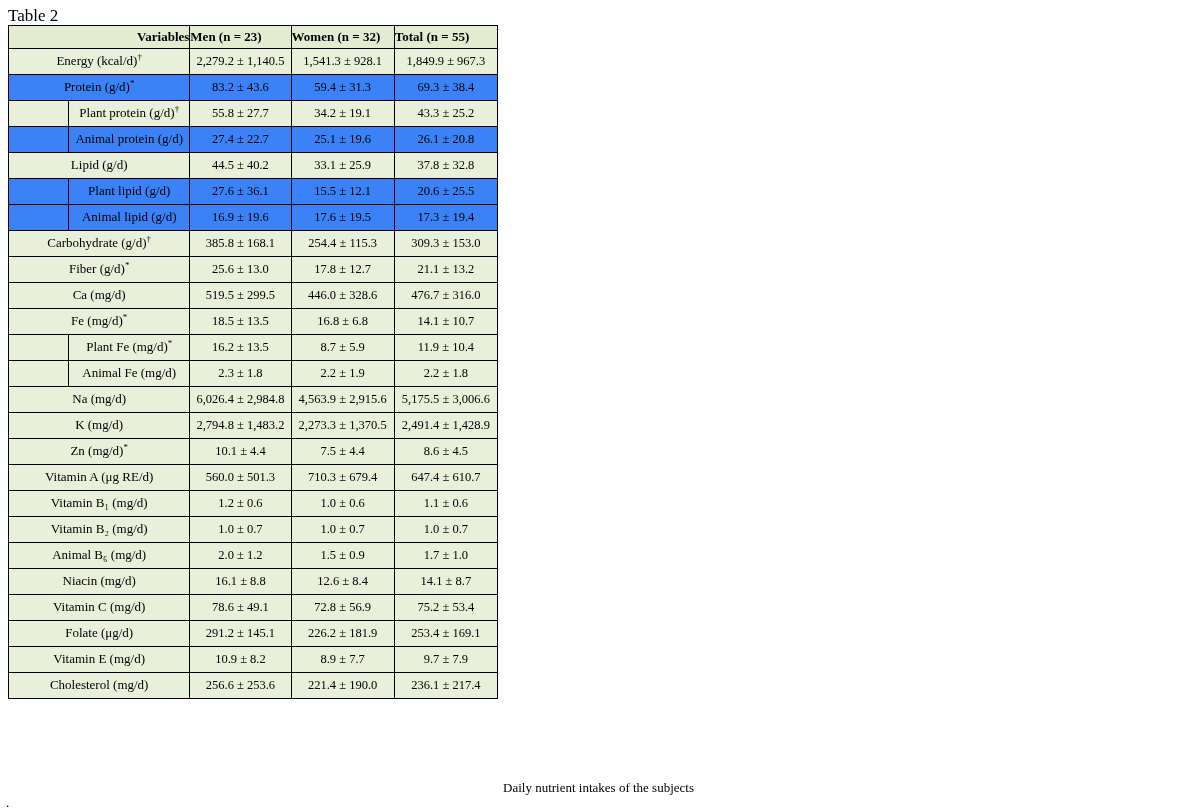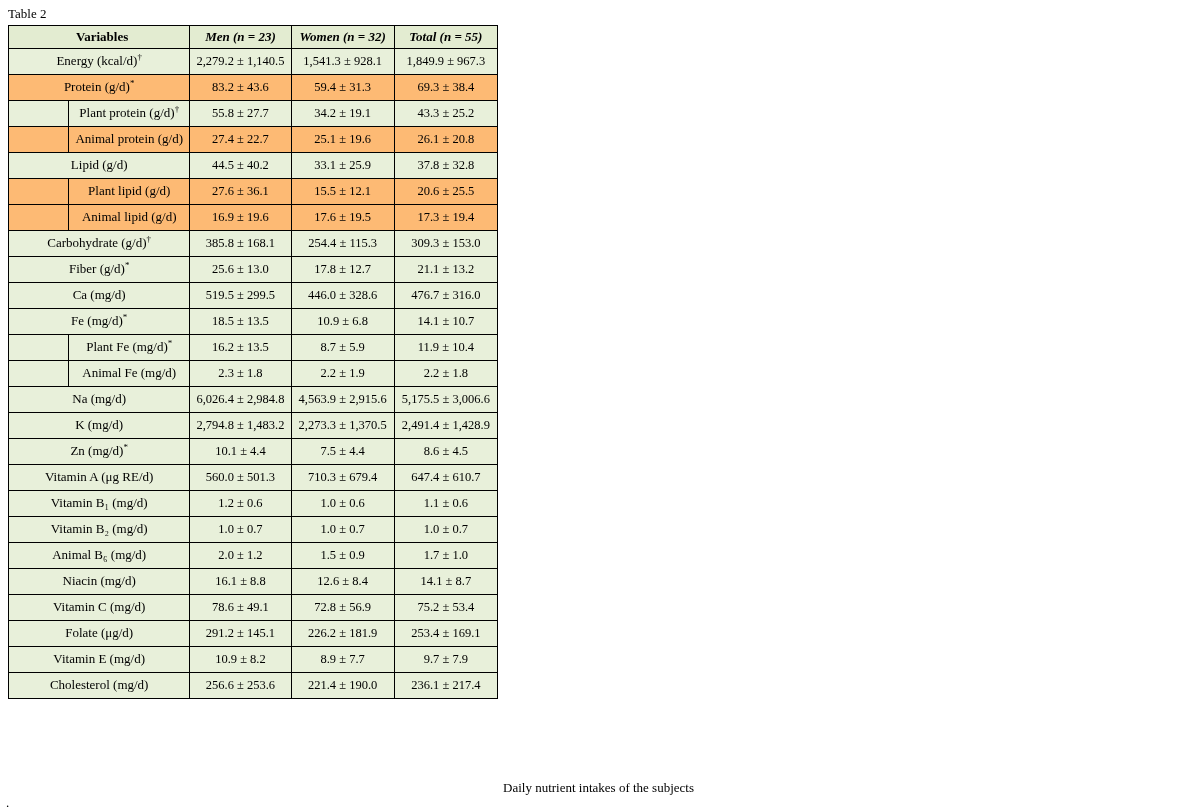--- a/index.html
+++ b/index.html
@@ -18,21 +18,21 @@
   }
   .page {
     position: relative;
     width: 1200px;
     height: 810px;
   }
   .table-label {
     position: absolute;
     left: 8px;
     top: 6px;
-    font-size: 13px;
+    font-size: 17px;
     font-family: "Liberation Serif", serif;
   }
   .table-wrap {
     position: absolute;
     left: 8px;
     top: 25px;
   }
   table.nutrient {
     border-collapse: collapse;
     table-layout: fixed;
@@ -50,29 +50,28 @@
   .col-d { width: 103px; }
   .col-e { width: 103px; }
 
   .hdr {
     background: #e3ecd1;
     font-weight: bold;
     font-size: 13px;
     height: 22px;
   }
   .hdr.varname {
-    text-align: center;
+    text-align: right;
     padding-left: 6px;
   }
   .hdr.ctr {
-    text-align: center;
-    font-style: italic;
+    text-align: left;
   }
   .rowshade { background: #e8f0da; }
-  .rowplain { background: #fdba74; }
+  .rowplain { background: #3b82f6; }
 
   .lbl {
     text-align: center;
     padding-left: 4px;
     font-size: 13px;
     height: 25px;
     line-height: 1.15;
     white-space: nowrap;
   }
   .val {
@@ -189,21 +188,21 @@
           </tr>
           <tr>
             <td class="lbl rowshade" colspan="2">Ca (mg/d)</td>
             <td class="val rowshade">519.5 ± 299.5</td>
             <td class="val rowshade">446.0 ± 328.6</td>
             <td class="val rowshade">476.7 ± 316.0</td>
           </tr>
           <tr>
             <td class="lbl rowshade" colspan="2">Fe (mg/d)<sup>*</sup></td>
             <td class="val rowshade">18.5 ± 13.5</td>
-            <td class="val rowshade">10.9 ± 6.8</td>
+            <td class="val rowshade">16.8 ± 6.8</td>
             <td class="val rowshade">14.1 ± 10.7</td>
           </tr>
           <tr>
             <td class="blank rowshade"></td>
             <td class="lbl rowshade">Plant Fe (mg/d)<sup>*</sup></td>
             <td class="val rowshade">16.2 ± 13.5</td>
             <td class="val rowshade">8.7 ± 5.9</td>
             <td class="val rowshade">11.9 ± 10.4</td>
           </tr>
           <tr>

